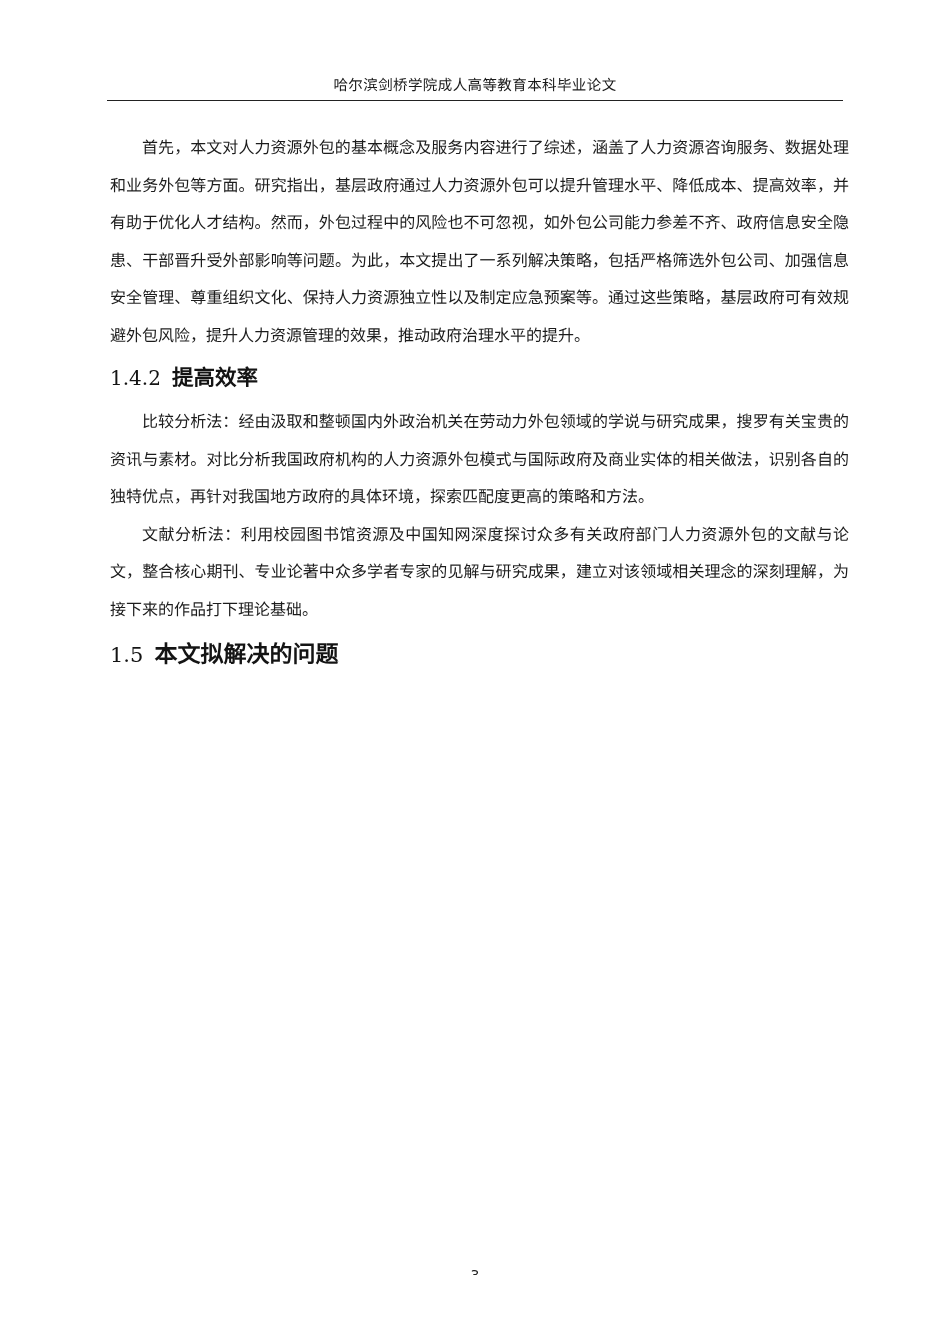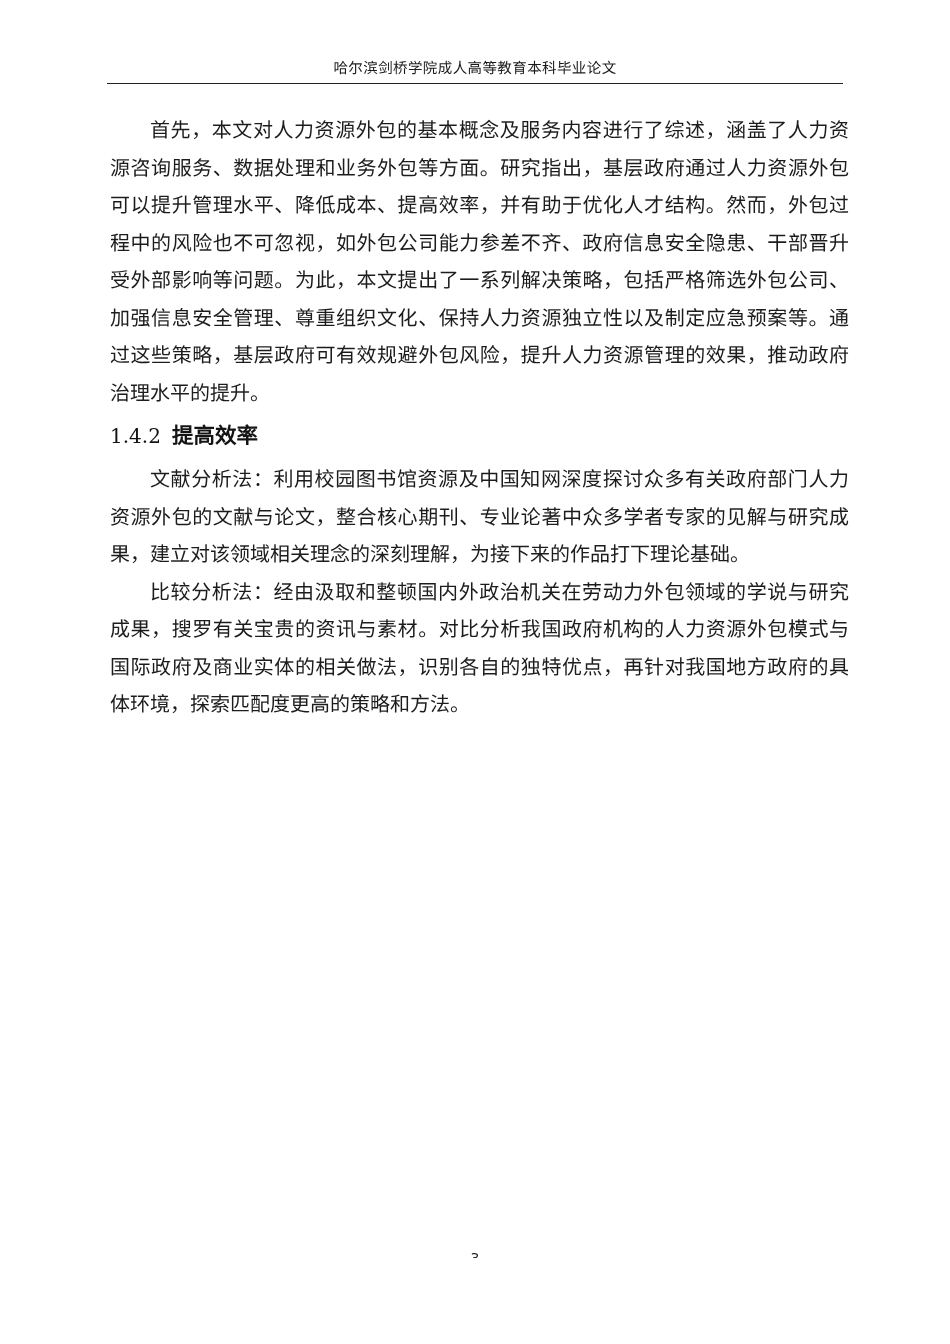--- a/index.html
+++ b/index.html
@@ -5,21 +5,21 @@
   html, body {
     margin: 0;
     padding: 0;
     background: #ffffff;
   }
   .page {
     position: relative;
     width: 950px;
     height: 1258px;
     background: #ffffff;
-    margin: 0 auto;
+    margin: 17px auto;
     overflow: hidden;
     font-family: "DejaVu Serif", "Liberation Serif", serif;
     color: #1a1a1a;
   }
 
   
   .header {
     position: absolute;
     left: 107px;
     top: 58px;
@@ -43,21 +43,21 @@
   
   .content {
     position: absolute;
     left: 110px;
     top: 112px;
     width: 739px;
   }
 
   p.body {
     margin: 0;
-    font-size: 20px;
+    font-size: 16px;
     line-height: 37.5px;
     text-align: justify;
     text-justify: inter-character;
     text-align-last: left;
     letter-spacing: 0px;
     color: #1c1c1c;
     font-family: "DejaVu Serif", "Liberation Serif", serif;
   }
   p.indent {
     text-indent: 2em;
@@ -120,24 +120,27 @@
   <div class="content">
 
     <p class="body indent">首先，本文对人力资源外包的基本概念及服务内容进行了综述，涵盖了人力资源咨询服务、数据处理和业务外包等方面。研究指出，基层政府通过人力资源外包可以提升管理水平、降低成本、提高效率，并有助于优化人才结构。然而，外包过程中的风险也不可忽视，如外包公司能力参差不齐、政府信息安全隐患、干部晋升受外部影响等问题。为此，本文提出了一系列解决策略，包括严格筛选外包公司、加强信息安全管理、尊重组织文化、保持人力资源独立性以及制定应急预案等。通过这些策略，基层政府可有效规避外包风险，提升人力资源管理的效果，推动政府治理水平的提升。</p>
 
     <h2 class="heading h-sub">
       <span class="heading-num">1.4.2</span><span class="heading-gap"></span><span>提高效率</span>
     </h2>
 
     <div class="spacer-sm"></div>
 
+    <p class="body indent">比较分析法：经由汲取和整顿国内外政治机关在劳动力外包领域的学说与研究成果，搜罗有关宝贵的资讯与素材。对比分析我国政府机构的人力资源外包模式与国际政府及商业实体的相关做法，识别各自的独特优点，再针对我国地方政府的具体环境，探索匹配度更高的策略和方法。</p>
+
     <p class="body indent">文献分析法：利用校园图书馆资源及中国知网深度探讨众多有关政府部门人力资源外包的文献与论文，整合核心期刊、专业论著中众多学者专家的见解与研究成果，建立对该领域相关理念的深刻理解，为接下来的作品打下理论基础。</p>
 
-    <p class="body indent">比较分析法：经由汲取和整顿国内外政治机关在劳动力外包领域的学说与研究成果，搜罗有关宝贵的资讯与素材。对比分析我国政府机构的人力资源外包模式与国际政府及商业实体的相关做法，识别各自的独特优点，再针对我国地方政府的具体环境，探索匹配度更高的策略和方法。</p>
-
+    <h2 class="heading h-main">
+      <span class="heading-num">1.5</span><span class="heading-gap"></span><span>本文拟解决的问题</span>
+    </h2>
 
     <div class="spacer-sm"></div>
 
 
   </div>
 
   <div class="footer">
     <span class="page-number">3</span>
   </div>
 

